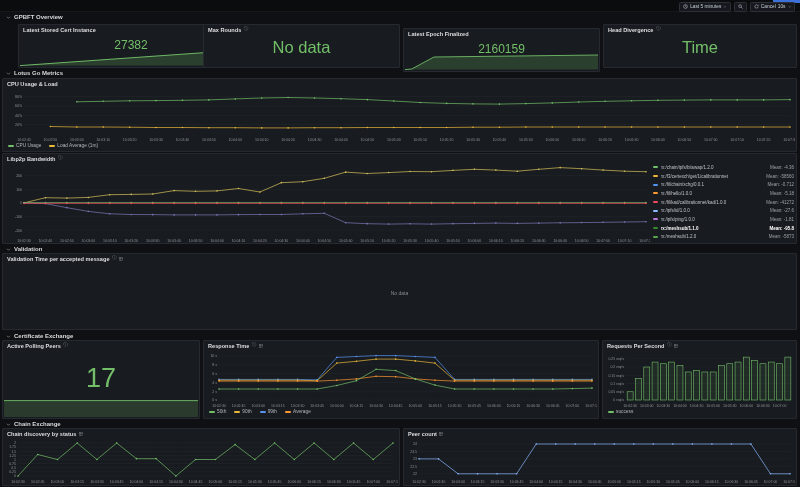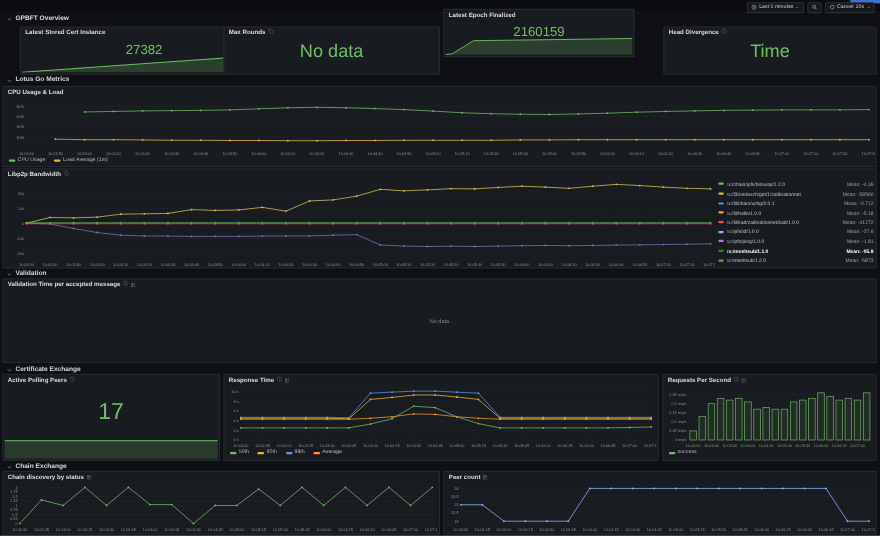--- a/index.html
+++ b/index.html
@@ -96,21 +96,21 @@
   </div>
 
   <div class="panel" style="left:203px;top:24px;width:197px;height:44px">
     <div class="ptitle">
         <span>Max Rounds</span>
         <span class="iicon">ⓘ</span>
       </div>
     <div class="statval" style="top:13px;font-size:16.5px">No data</div>
   </div>
 
-  <div class="panel" style="left:403px;top:8px;width:174px;height:44px">
+  <div class="panel" style="left:403px;top:28px;width:197px;height:44px">
     <div class="ptitle">
         <span>Latest Epoch Finalized</span>
       </div>
     <div class="statval" style="top:13px;font-size:12px">2160159</div>
     <svg class="spark" height="20" viewBox="0 0 200 20" preserveAspectRatio="none">
         <polygon points="0,19.6 7,19 30,7 200,5 200,19.6" fill="rgba(115,191,105,0.22)"></polygon>
         <polyline points="0,19.6 7,19 30,7 200,5" fill="none" stroke="#73BF69" stroke-width="0.9"></polyline>
       </svg>
   </div>
 
@@ -560,21 +560,21 @@
         </svg>
       </span>
     <span>Certificate Exchange</span>
   </div>
 
   <div class="panel" style="left:2px;top:340px;width:198px;height:79px">
     <div class="ptitle">
         <span>Active Polling Peers</span>
         <span class="iicon">ⓘ</span>
       </div>
-    <div class="statval" style="top:22px;font-size:21px">17</div>
+    <div class="statval" style="top:22px;font-size:27px">17</div>
     <svg class="spark" height="18" viewBox="0 0 200 18" preserveAspectRatio="none">
         <rect x="0" y="1.6" width="200" height="16.4" fill="rgba(115,191,105,0.20)"></rect>
         <line x1="0" y1="1.6" x2="200" y2="1.6" stroke="#73BF69" stroke-width="0.9"></line>
       </svg>
   </div>
 
   <div class="panel" style="left:203px;top:340px;width:396px;height:79px">
     <div class="ptitle">
       <span>Response Time</span>
       <span class="iicon">ⓘ</span>

